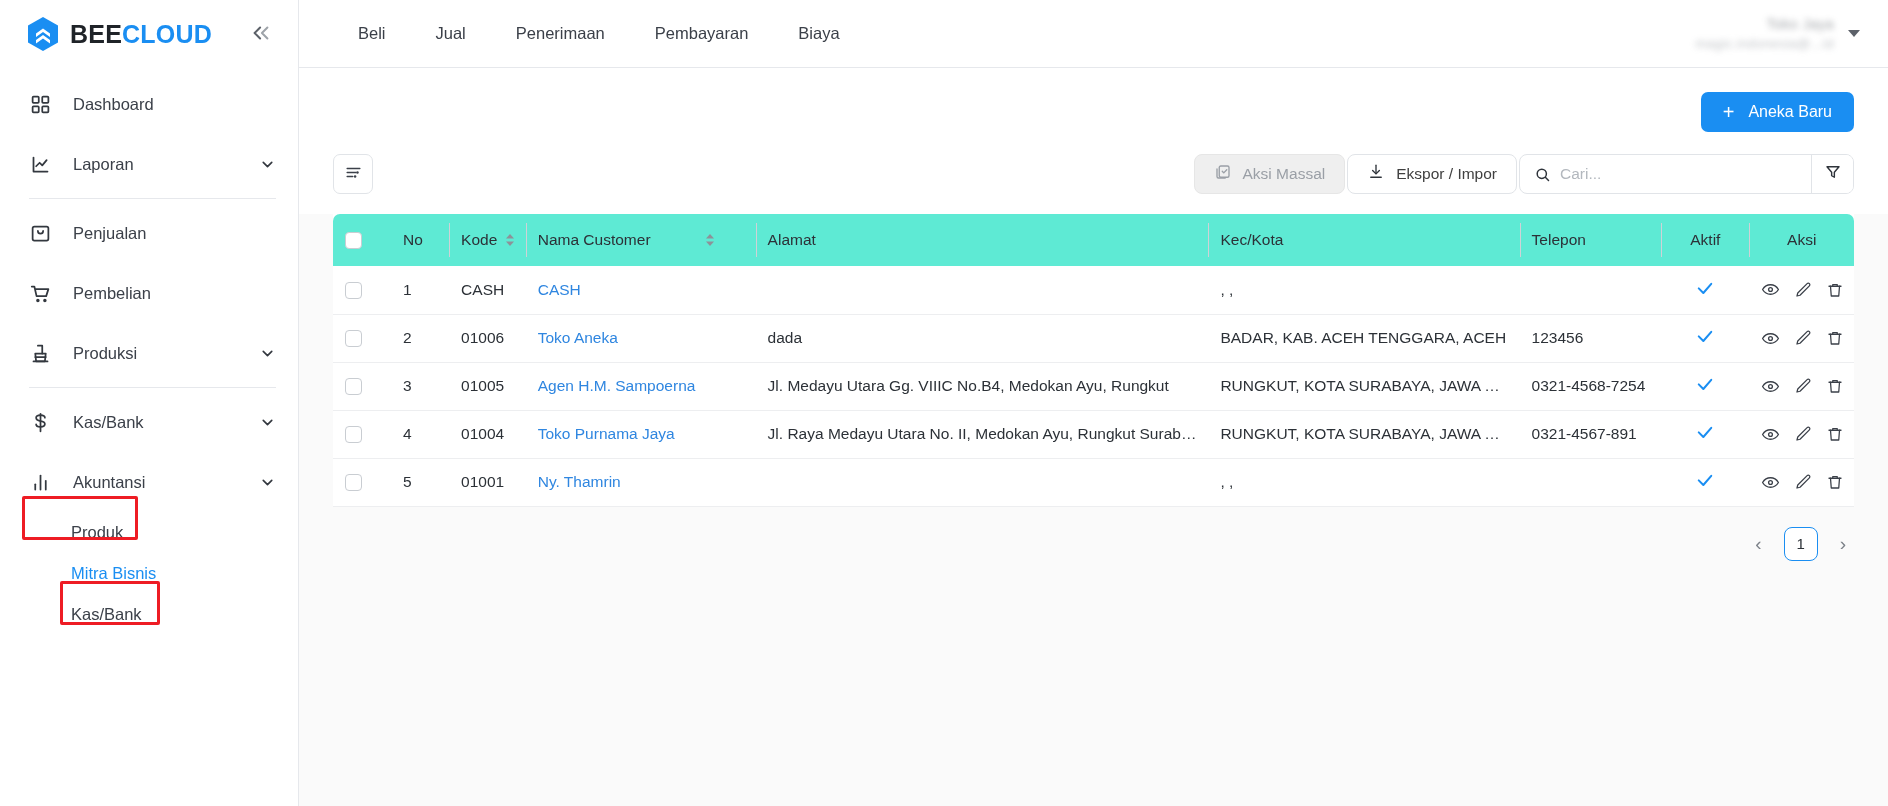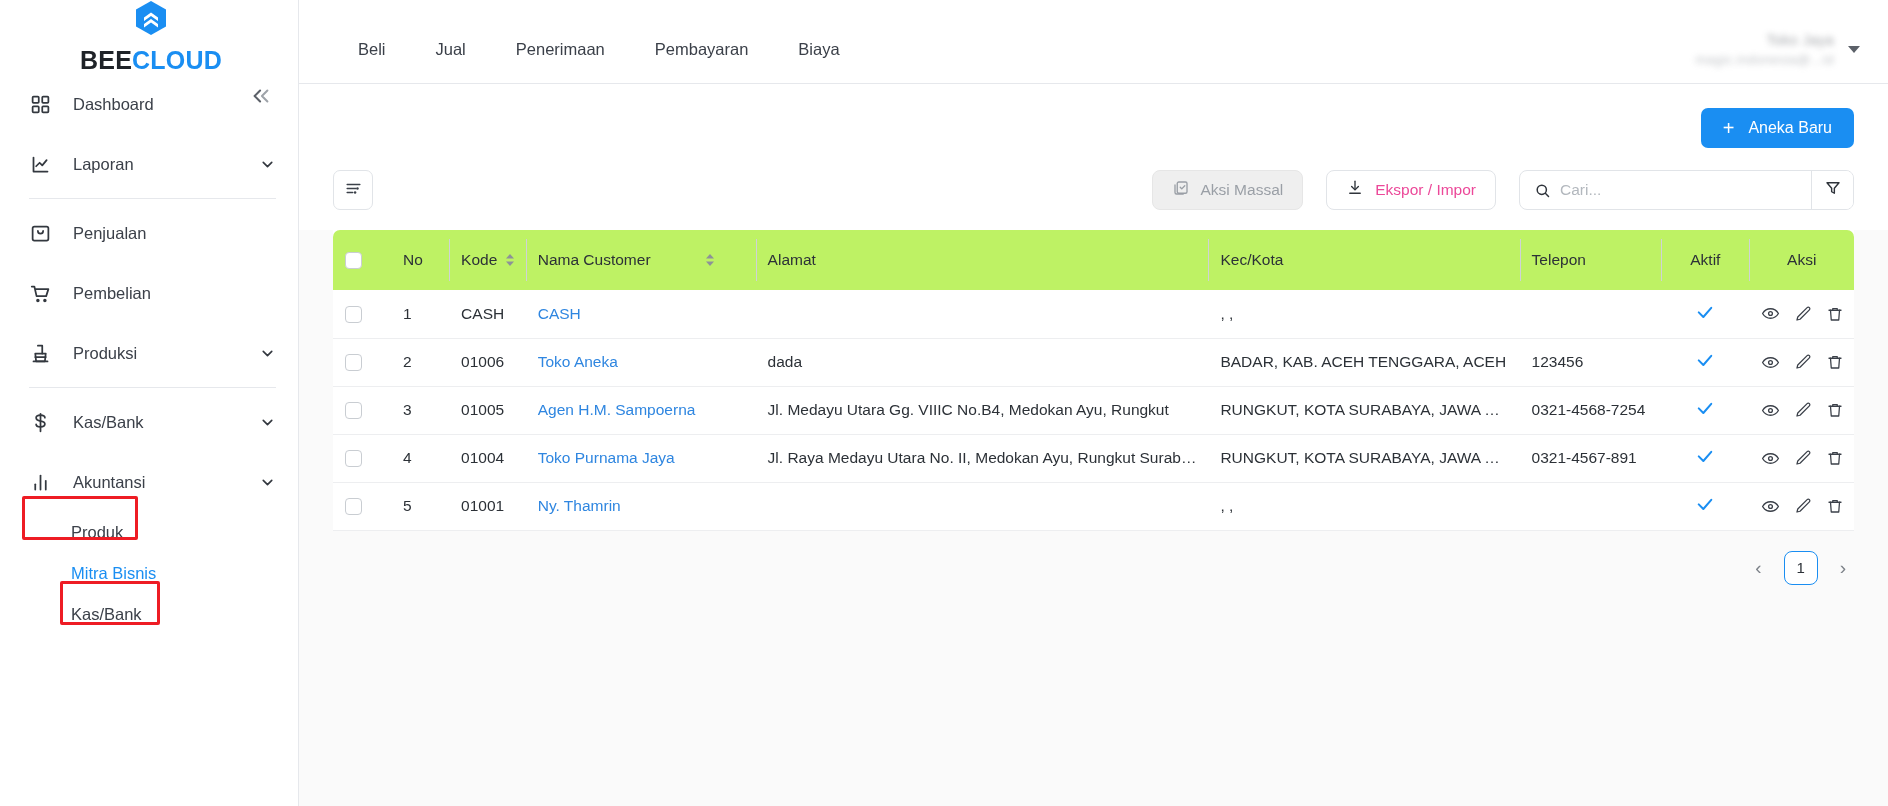--- a/index.html
+++ b/index.html
@@ -12,21 +12,21 @@
   .app { display: flex; width: 1888px; height: 806px; position: relative; }
 
   
   .sidebar {
     width: 299px; height: 806px; background: #ffffff;
     border-right: 1px solid #e6e8ec;
     display: flex; flex-direction: column; flex: 0 0 299px;
   }
   .brand-row {
     height: 68px; display: flex; align-items: center;
-    padding: 0 22px 0 26px; gap: 10px; flex-direction: column;
+    padding: 0 22px 0 26px; gap: 10px;
   }
   .brand-logo { width: 34px; height: 36px; flex: 0 0 34px; }
   .brand-text { font-size: 25px; font-weight: bold; letter-spacing: .2px; }
   .brand-text .bee { color: #1f2328; }
   .brand-text .cloud { color: #1a8ef2; }
   .collapse-btn {
     margin-left: auto; color: #6b7280; font-size: 21px; line-height: 1;
     cursor: pointer; user-select: none; padding-right: 4px;
   }
   .nav { padding-top: 6px; }
@@ -44,21 +44,21 @@
   }
   .sub-item.active { color: #1a8ef2; }
 
   .hl-box { position: absolute; border: 3px solid #ee1c24; border-radius: 2px; pointer-events: none; }
 
   
   .main { flex: 1; display: flex; flex-direction: column; min-width: 0; background: #ffffff; }
   .topbar {
     height: 68px; border-bottom: 1px solid #e6e8ec;
     display: flex; align-items: center; padding: 0 28px 0 34px;
-    background:#fff; flex: 0 0 68px; margin-top: 16px;
+    background:#fff; flex: 0 0 68px;
   }
   .topnav { display: flex; align-items: center; gap: 0; }
   .topnav a {
     font-size: 16.5px; color: #3b4049; text-decoration: none;
     padding: 0 25px; cursor: pointer; white-space: nowrap;
   }
   .user-box { margin-left: auto; display: flex; align-items: center; gap: 14px; }
   .user-meta { text-align: right; filter: blur(3.4px); opacity: .55; }
   .user-name { font-size: 14px; color: #53585f; letter-spacing:.5px; }
   .user-mail { font-size: 13px; color: #8a8f96; letter-spacing:.5px; margin-top: 4px;}
@@ -92,24 +92,24 @@
 
   .toolbar {
     display: flex; align-items: center; gap: 0;
     padding: 22px 34px 20px 34px; background: #fff;
   }
   .icon-btn-sq {
     width: 40px; height: 40px; border: 1px solid #e1e4e8; border-radius: 7px;
     background: #fff; display: flex; align-items: center; justify-content: center;
     cursor: pointer; color: #3b4049;
   }
-  .toolbar-right { margin-left: auto; display: flex; align-items: center; gap: 23px; }
+  .toolbar-right { margin-left: auto; display: flex; align-items: center; gap: 2px; }
   .btn-outline {
     height: 40px; border: 1px solid #e1e4e8; border-radius: 8px; background: #fff;
-    padding: 0 19px; font-size: 15.5px; color: #ec4899; cursor: pointer;
+    padding: 0 19px; font-size: 15.5px; color: #404040; cursor: pointer;
     display: inline-flex; align-items: center; gap: 11px;
     font-family: "Liberation Sans", sans-serif;
   }
   .btn-outline.disabled { background: #efefef; color: #9a9fa6; border-color:#e6e6e6; cursor: default; }
   .search-wrap {
     display: flex; align-items: center; height: 40px; width: 335px;
     border: 1px solid #e1e4e8; border-radius: 8px; background: #fff; overflow: hidden;
   }
   .search-wrap .s-ico { padding: 0 9px 0 14px; display:flex; color:#2f343b; }
   .search-wrap input {
@@ -120,22 +120,22 @@
   .filter-btn {
     width: 42px; height: 40px; border-left: 1px solid #e1e4e8;
     display: flex; align-items: center; justify-content: center;
     cursor: pointer; color: #2f343b; background: #fff;
   }
 
   
   .table-wrap { margin: 0 34px; background: #fff; }
   table { width: 100%; border-collapse: collapse; table-layout: fixed; }
   thead th {
-    background: #bef264; font-size: 15.5px; color: #2c3137; font-weight: normal;
-    text-align: left; height: 60px; padding: 0 12px; position: relative;
+    background: #5eead4; font-size: 15.5px; color: #2c3137; font-weight: normal;
+    text-align: left; height: 52px; padding: 0 12px; position: relative;
     white-space: nowrap;
   }
   thead th.sep::before {
     content:""; position:absolute; left:0; top:9px; bottom:9px; width:1px; background:#cfd2d6;
   }
   thead th:first-child { border-radius: 7px 0 0 0; }
   thead th:last-child { border-radius: 0 7px 0 0; }
   .th-inner { display: inline-flex; align-items: center; gap: 8px; }
   .sort-ico { display: inline-flex; flex-direction: column; gap: 2px; color:#8d9298; }
   tbody td {

